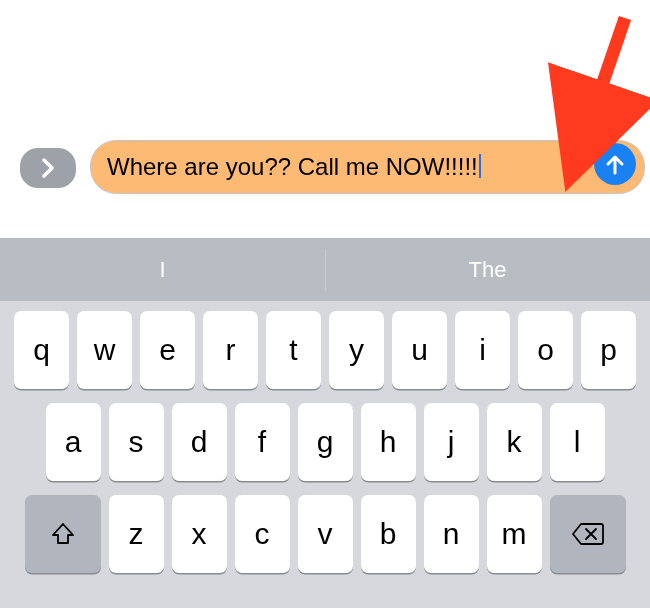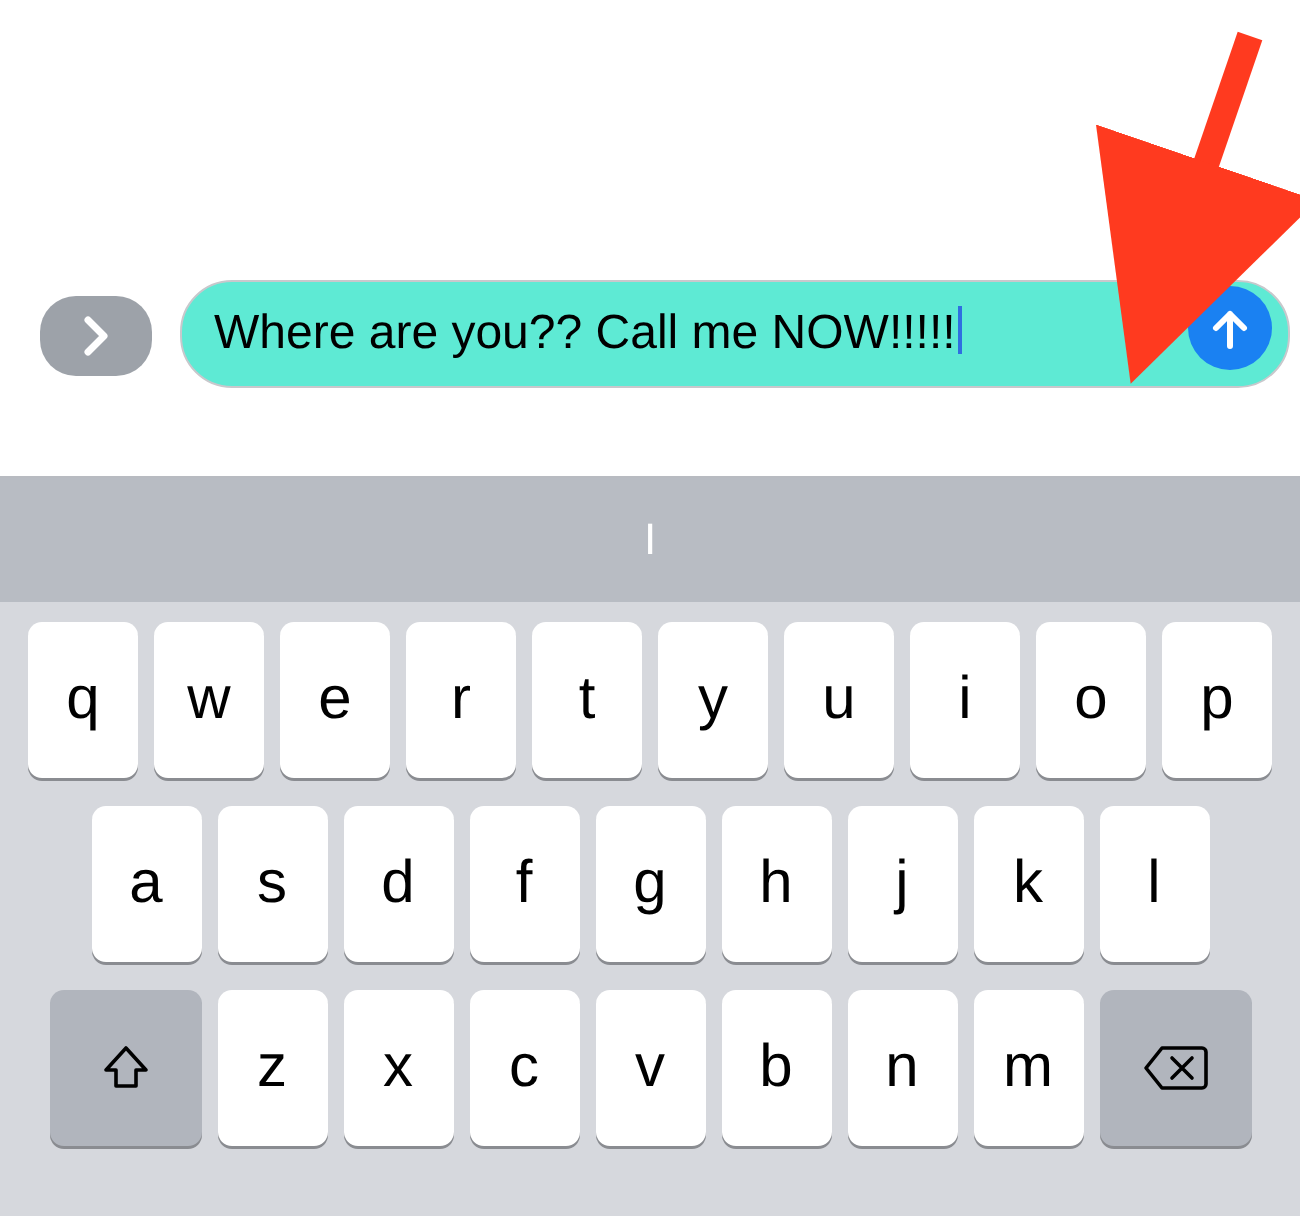--- a/index.html
+++ b/index.html
@@ -8,21 +8,21 @@
   .compose-area { position: absolute; left: 20px; right: 5px; top: 140px; display: flex; align-items: flex-end; gap: 14px; }
 
   .expand-apps {
     width: 56px; height: 40px; border-radius: 18px; background: #9da2a9;
     display: flex; align-items: center; justify-content: center; flex: 0 0 auto;
     margin-bottom: 6px;
   }
 
   .bubble {
     flex: 1 1 auto; border: 1.5px solid #c8c8cc; border-radius: 26px;
-    background: #5eead4; padding: 10px 56px 10px 16px; position: relative;
+    background: #fdba74; padding: 10px 56px 10px 16px; position: relative;
     min-height: 54px; display: flex; align-items: center;
   }
   .bubble-text { font-size: 24px; color: #000; line-height: 1.3; word-wrap: break-word; }
   .cursor { display: inline-block; width: 2px; height: 24px; background: #2f6fe0; vertical-align: -3px; margin-left: 1px; }
 
   .send-btn {
     position: absolute; right: 8px; bottom: 8px; width: 42px; height: 42px; border-radius: 50%;
     background: #1a81f2; display: flex; align-items: center; justify-content: center;
   }
 
@@ -78,20 +78,23 @@
       <path d="M0,0 L9,4.5 L0,9 Z" fill="#ff3a1f"></path>
     </marker>
   </defs>
   <line x1="625" y1="18" x2="578" y2="155" stroke="#ff3a1f" stroke-width="13" marker-end="url(#ahead)"></line>
 </svg>
 
 <div class="keyboard">
   <div class="suggestion-bar">
     <div class="suggestion">
         <span>I</span>
+      </div>
+    <div class="suggestion">
+        <span>The</span>
       </div>
   </div>
   <div class="key-rows">
     <div class="row">
       <div class="key letter">
           <span>q</span>
         </div>
       <div class="key letter">
           <span>w</span>
         </div>

